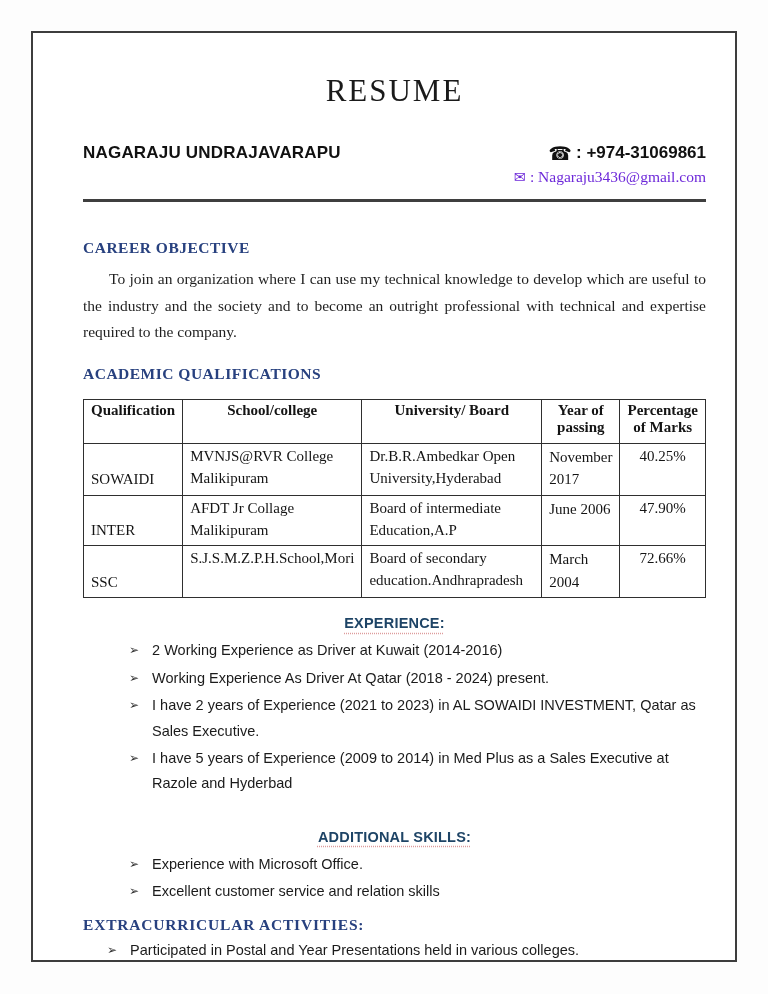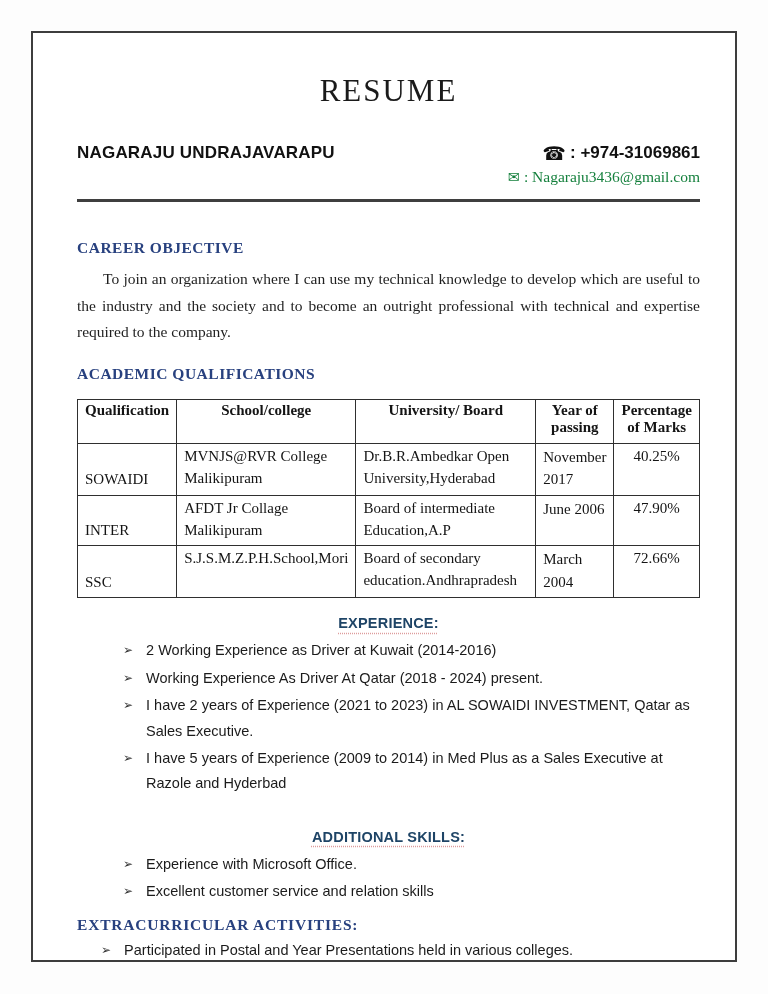--- a/index.html
+++ b/index.html
@@ -10,42 +10,42 @@
     --border-color:#3d3d3d;
   }
   *{margin:0;padding:0;box-sizing:border-box;}
   html,body{width:768px;height:994px;background:#fdfdfd;}
   body{font-family:"Liberation Serif", serif;color:var(--text-color);position:relative;}
 
   .frame{
     position:absolute;left:31px;top:31px;width:706px;height:931px;
     border:2px solid var(--border-color);background:#ffffff;
   }
-  .content{position:absolute;left:44px;top:0;width:623px;}
+  .content{position:absolute;left:50px;top:0;width:623px;}
 
   .doc-title{
     margin-top:40px;text-align:center;
     font-family:"Liberation Serif", serif;font-size:31px;font-weight:500;
     letter-spacing:2px;color:#1a1a1a;
   }
 
   .header-row{
     margin-top:34px;display:flex;justify-content:space-between;align-items:flex-end;
   }
   .name{
     font-family:"Liberation Sans", sans-serif;font-weight:700;font-size:17px;
     letter-spacing:.2px;color:#111;
   }
   .phone{
     font-family:"Liberation Sans", sans-serif;font-weight:700;font-size:17px;color:#111;
     display:flex;align-items:center;gap:4px;
   }
   .phone-glyph{font-family:"DejaVu Sans", sans-serif;font-size:19px;line-height:1;}
   .email-row{
-    margin-top:5px;text-align:right;font-size:15.5px;color:#15803d;
+    margin-top:5px;text-align:right;font-size:15.5px;color:#6d28d9;
     font-family:"Liberation Serif", serif;
   }
   .email-glyph{font-family:"DejaVu Sans", sans-serif;font-size:14.5px;}
 
   .divider{margin-top:13px;height:3px;background:var(--rule-color);}
 
   .h-serif{
     font-family:"Liberation Serif", serif;font-weight:700;font-size:15.5px;
     color:var(--heading-serif-blue);letter-spacing:.5px;
   }

